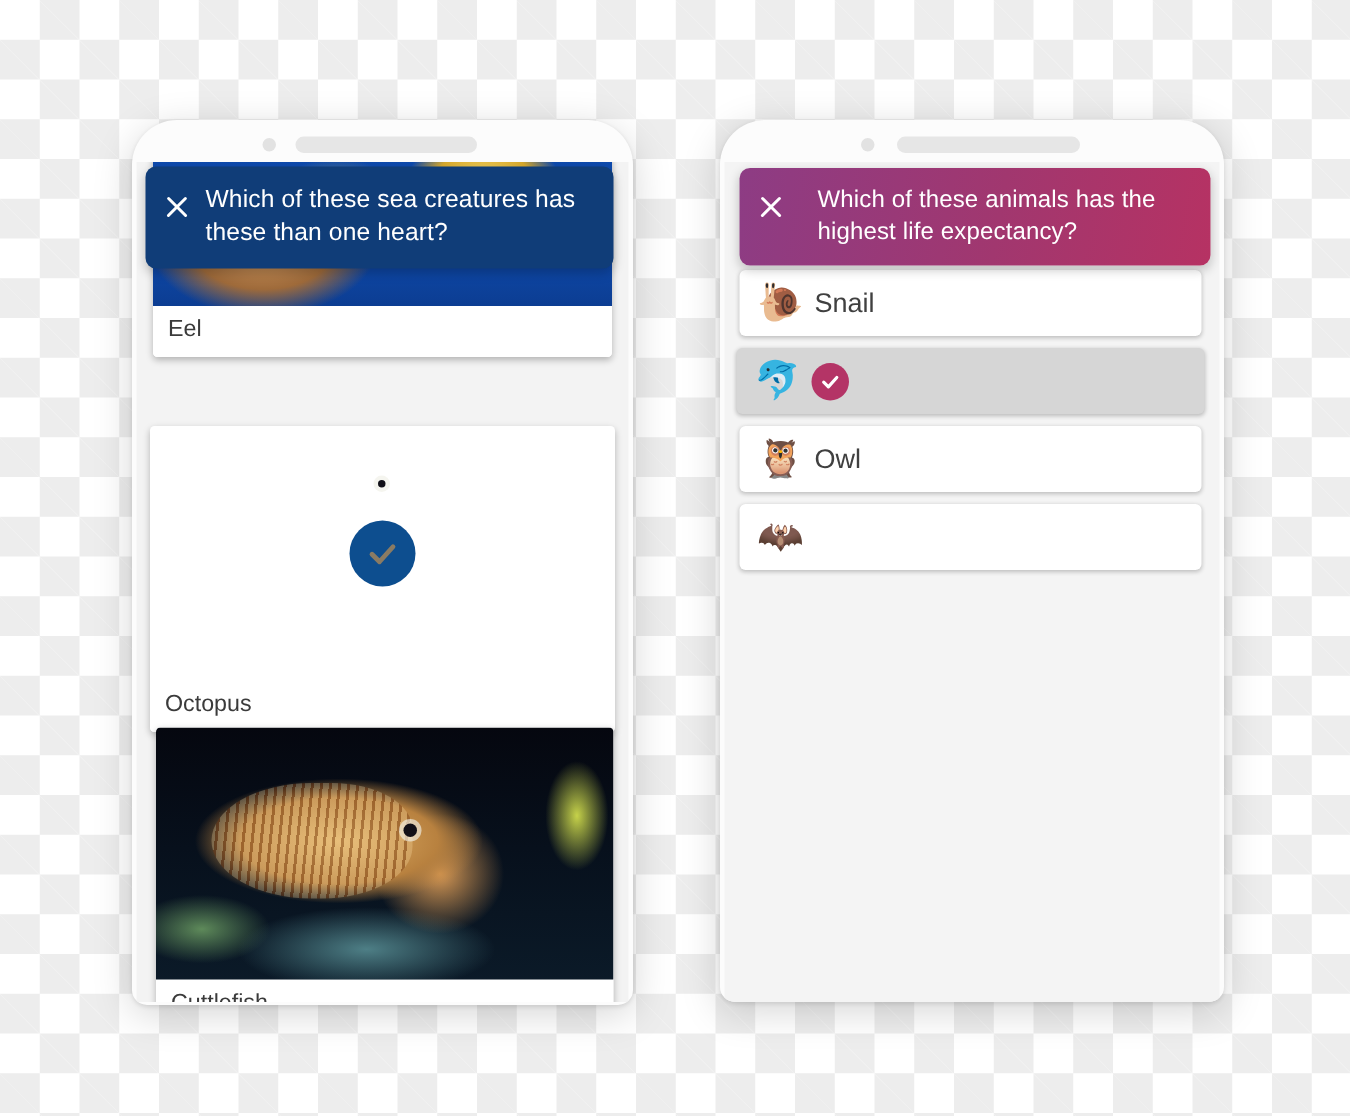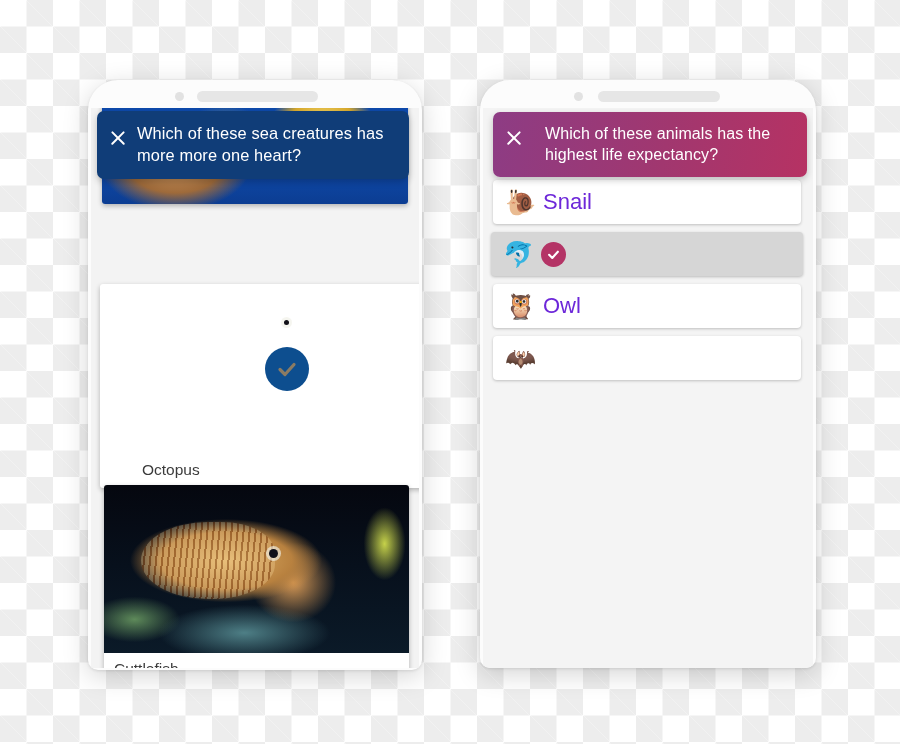--- a/index.html
+++ b/index.html
@@ -237,22 +237,22 @@
     background: #d6d6d6;
     box-shadow: 0 1px 3px rgba(0,0,0,0.24);
   }
   .erow-emoji {
     font-size: 25px;
     line-height: 1;
     width: 38px;
     flex: 0 0 auto;
   }
   .erow-label {
-    font-size: 22px;
-    color: #6d28d9;
+    font-size: 18px;
+    color: #404040;
     flex: 1 1 auto;
   }
   .erow-check {
     flex: 0 0 auto;
     width: 25px;
     height: 25px;
     border-radius: 50%;
     display: flex;
     align-items: center;
     justify-content: center;
@@ -269,23 +269,24 @@
       <div class="cam-dot"></div>
       <div class="speaker"></div>
     </div>
 
     <div class="screen">
 
       <div class="cards">
 
         <div class="card" style="left:11px; top:-22px; width:306px;">
           <div class="card-photo photo-eel" style="height:118px;"></div>
-        </div>
-
-        <div class="card" style="left:9px; top:176px; width:310px;padding-left:32px;">
+          <div class="card-label">Eel</div>
+        </div>
+
+        <div class="card" style="left:9px; top:176px; width:310px;">
           <div class="card-photo photo-octopus" style="height:170px;">
             <div class="eye-dot" style="left:49%; top:21%; width:5px; height:5px;"></div>
             <div class="check-badge" style="left:50%; top:50%; transform:translate(-50%,-50%); width:44px; height:44px; background:#0d4e8f;">
               <svg width="24" height="24" viewBox="0 0 24 24" aria-hidden="true">
                 <path d="M5 12.5 L10 17.5 L19 7.5" fill="none" stroke="#8a7b63" stroke-width="3.2" stroke-linecap="round" stroke-linejoin="round"></path>
               </svg>
             </div>
           </div>
           <div class="card-label">Octopus</div>
         </div>
@@ -295,21 +296,21 @@
             <div class="photo-stripes"></div>
             <div class="eye-dot" style="left:54%; top:38%; width:9px; height:9px;"></div>
           </div>
           <div class="card-label">Cuttlefish</div>
         </div>
 
       </div>
 
       <div class="qheader qheader-left">
         <div class="close-icon"></div>
-        <div class="qtext">Which of these sea creatures has more more one heart?</div>
+        <div class="qtext">Which of these sea creatures has these than one heart?</div>
       </div>
 
     </div>
   </div>
 
   <div class="phone phone-right">
 
     <div class="phone-top">
       <div class="cam-dot"></div>
       <div class="speaker"></div>

